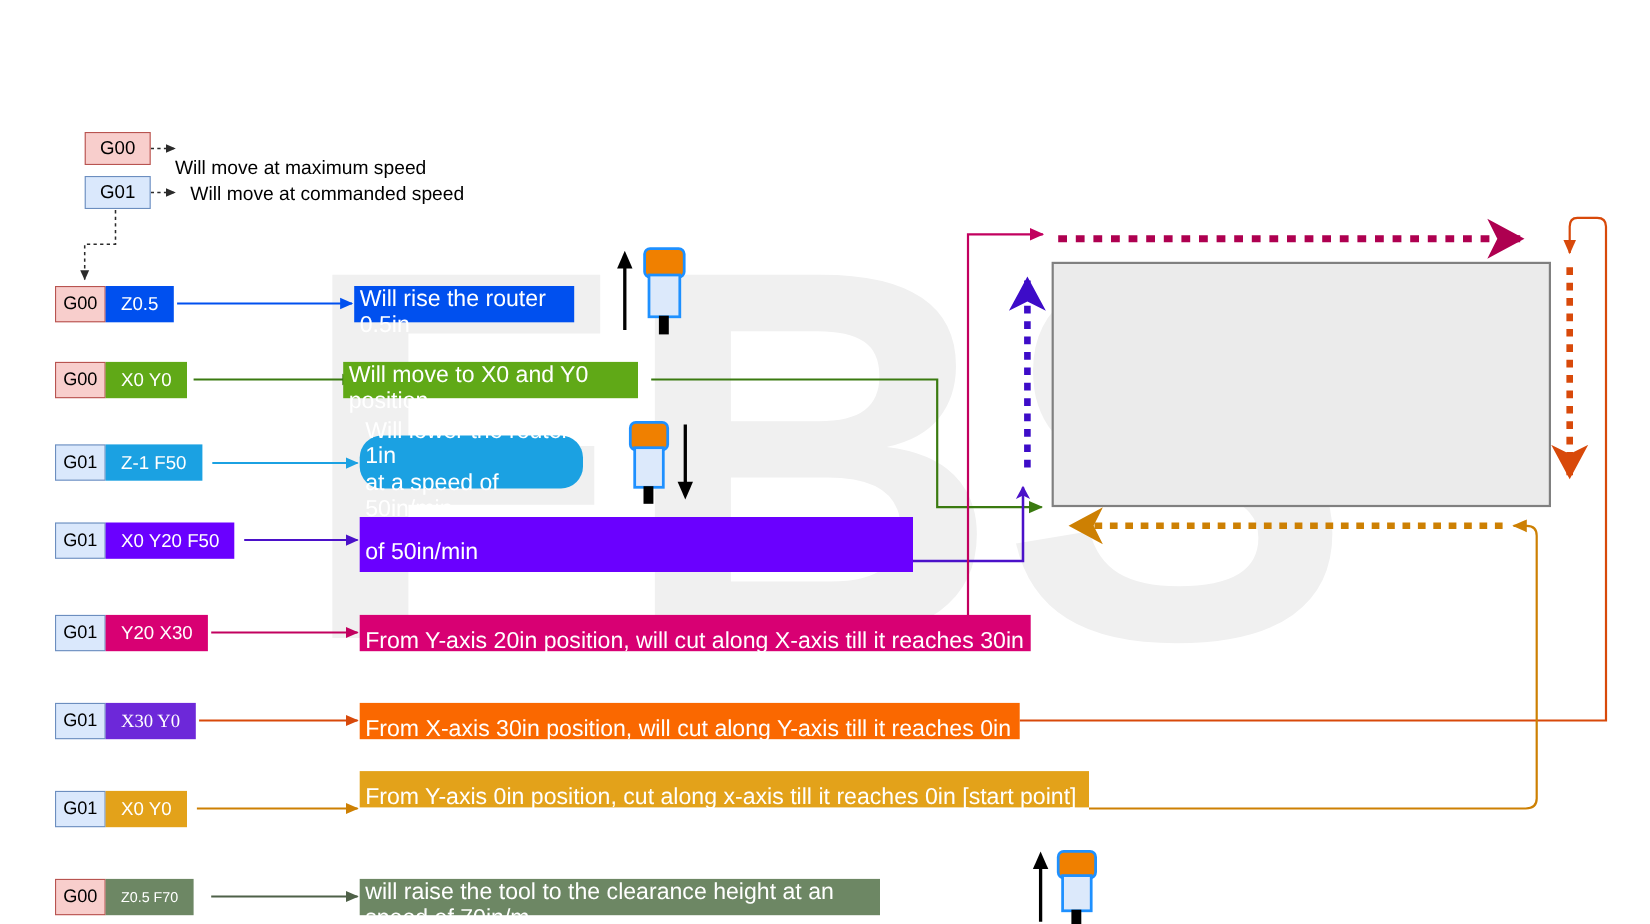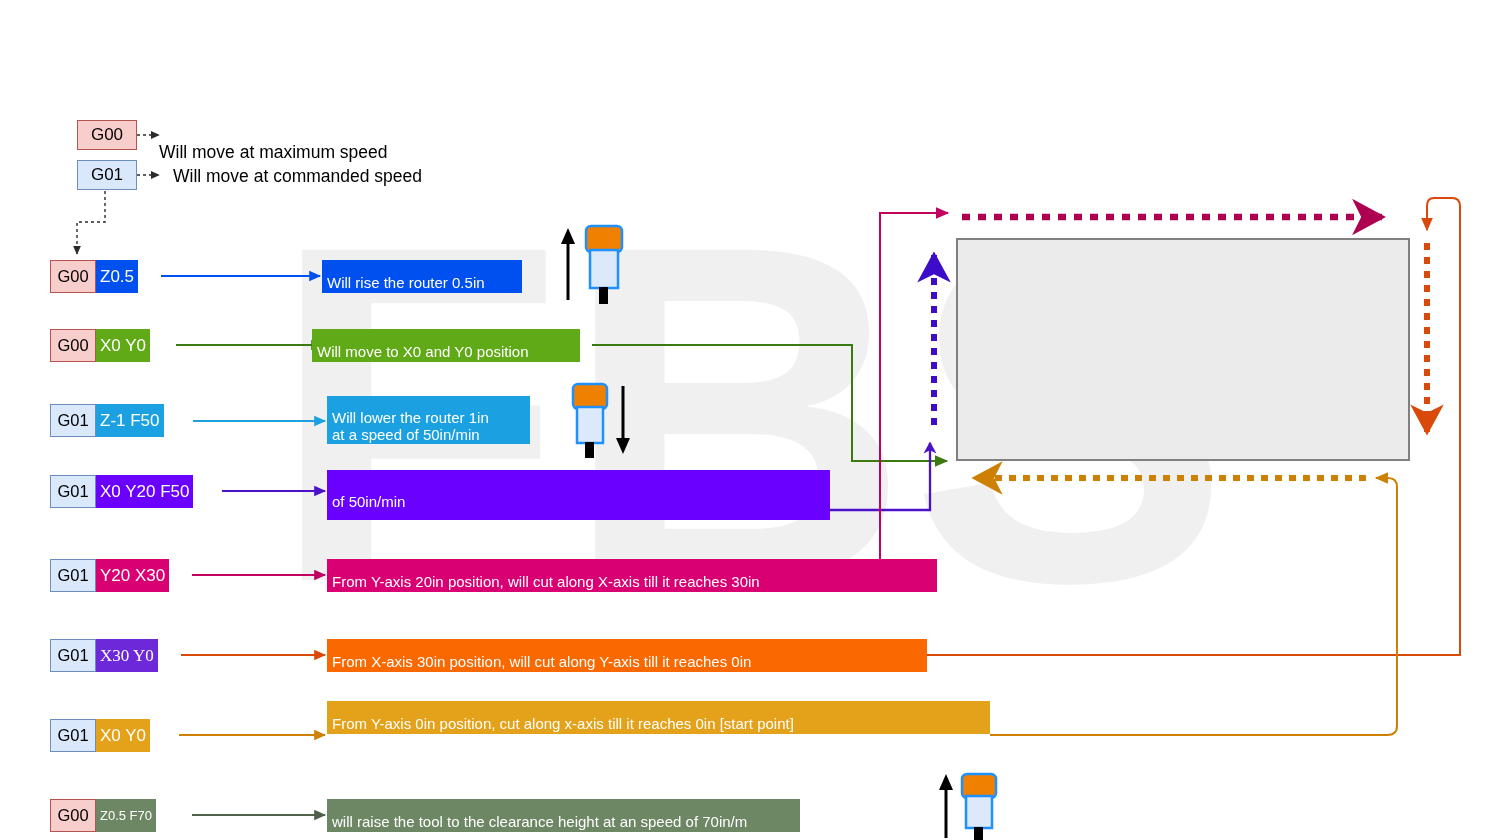--- a/index.html
+++ b/index.html
@@ -77,29 +77,29 @@
   .code-tag.t-g01 {
     background: #dae8fc;
     border: 1px solid #6c8ebf;
   }
   .code-args {
     display: flex;
     align-items: center;
     justify-content: center;
     font-size: 17px;
     color: #ffffff;
-    padding: 0 4px;
+    padding: 0 14px;
     box-sizing: border-box;
     white-space: nowrap;
   }
   .desc-box {
     position: absolute;
     display: flex;
     align-items: center;
-    font-size: 15px;
+    font-size: 21px;
     color: #ffffff;
     padding: 17px 5px 3px 5px;
     box-sizing: border-box;
     line-height: 1.12;
   }
   .desc-box span.dtext { display: block; }
   .tool-icon {
     position: absolute;
   }
 </style>
@@ -219,21 +219,21 @@
     <div class="code-args" style="background:#60a917;">X0 Y0</div>
   </div>
   <div class="desc-box" style="left:312px; top:329px; width:268px; height:33px; background:#60a917;">
     <span class="dtext">Will move to X0 and Y0 position</span>
   </div>
 
   <div class="row-code" style="left:50px; top:404px;">
     <div class="code-tag t-g01">G01</div>
     <div class="code-args" style="background:#1ba1e2;">Z-1 F50</div>
   </div>
-  <div class="desc-box" style="left:327px; top:396px; width:203px; height:48px; background:#1ba1e2; flex-direction:column; align-items:flex-start; justify-content:center;">
+  <div class="desc-box" style="left:327px; top:396px; width:203px; height:48px; background:#1ba1e2; flex-direction:column; align-items:flex-start; justify-content:center;border-radius:20px;">
     <span class="dtext">Will lower the router 1in</span>
     <span class="dtext">at a speed of 50in/min</span>
   </div>
   <svg class="tool-icon" style="left:570px; top:382px;" width="70" height="82" viewBox="0 0 70 82" xmlns="http://www.w3.org/2000/svg">
     <rect x="3" y="2" width="34" height="25" rx="5" fill="#f08000" stroke="#1e90ff" stroke-width="2.5"></rect>
     <rect x="7" y="25" width="26" height="36" fill="#dce9fb" stroke="#1e90ff" stroke-width="2.5"></rect>
     <rect x="15" y="60" width="9" height="16" fill="#000000"></rect>
     <path d="M53,4 L53,62" stroke="#000000" stroke-width="3" fill="none"></path>
     <path d="M53,72 L60,56 L46,56 Z" fill="#000000"></path>
   </svg>

